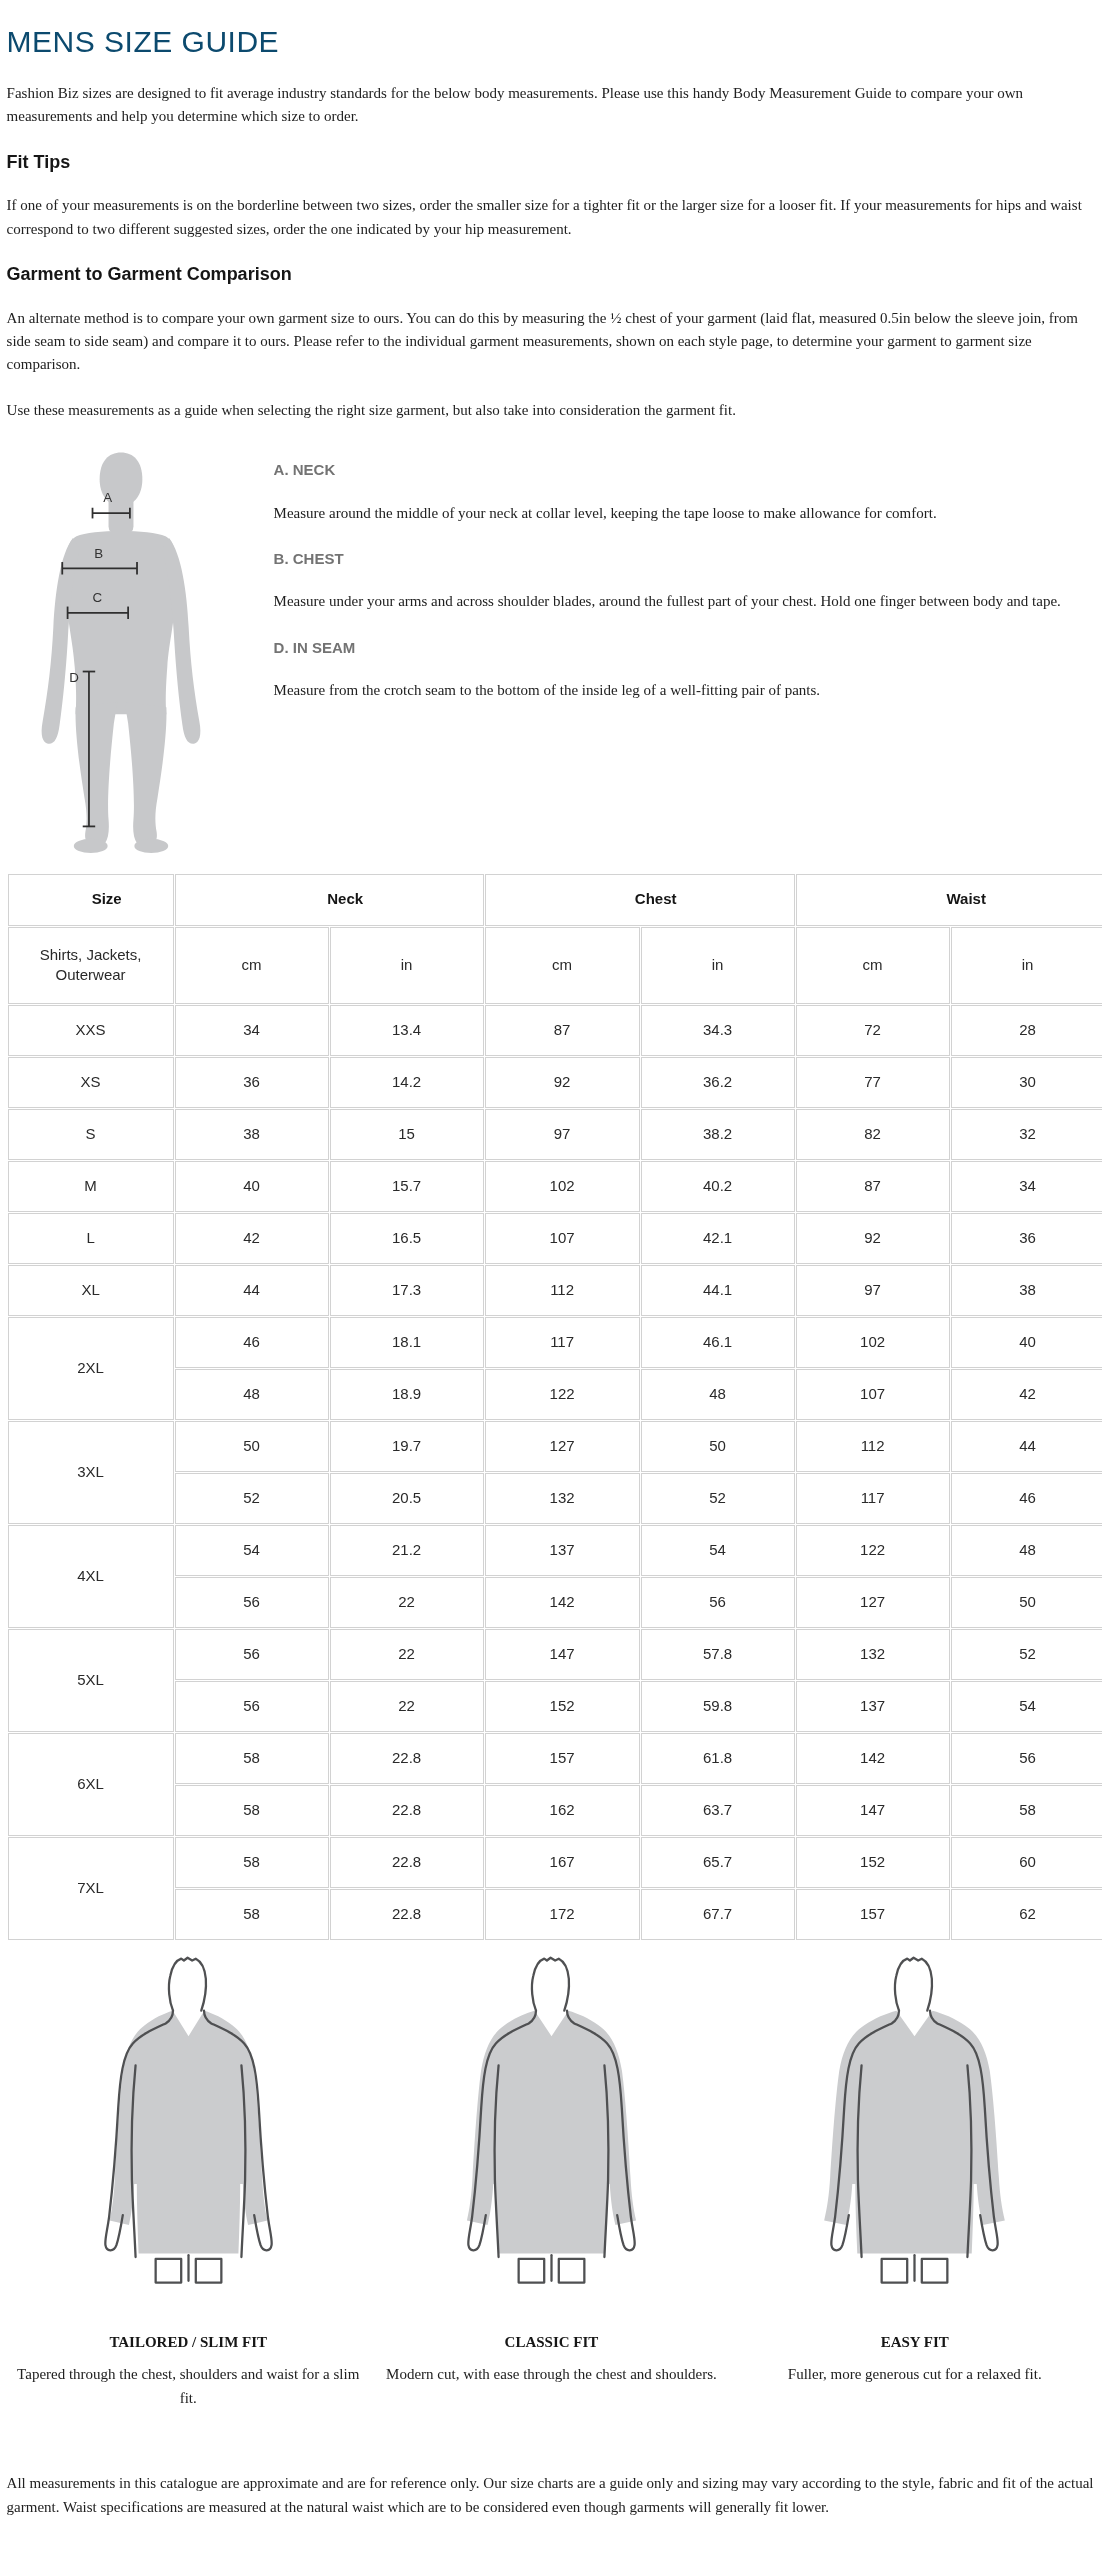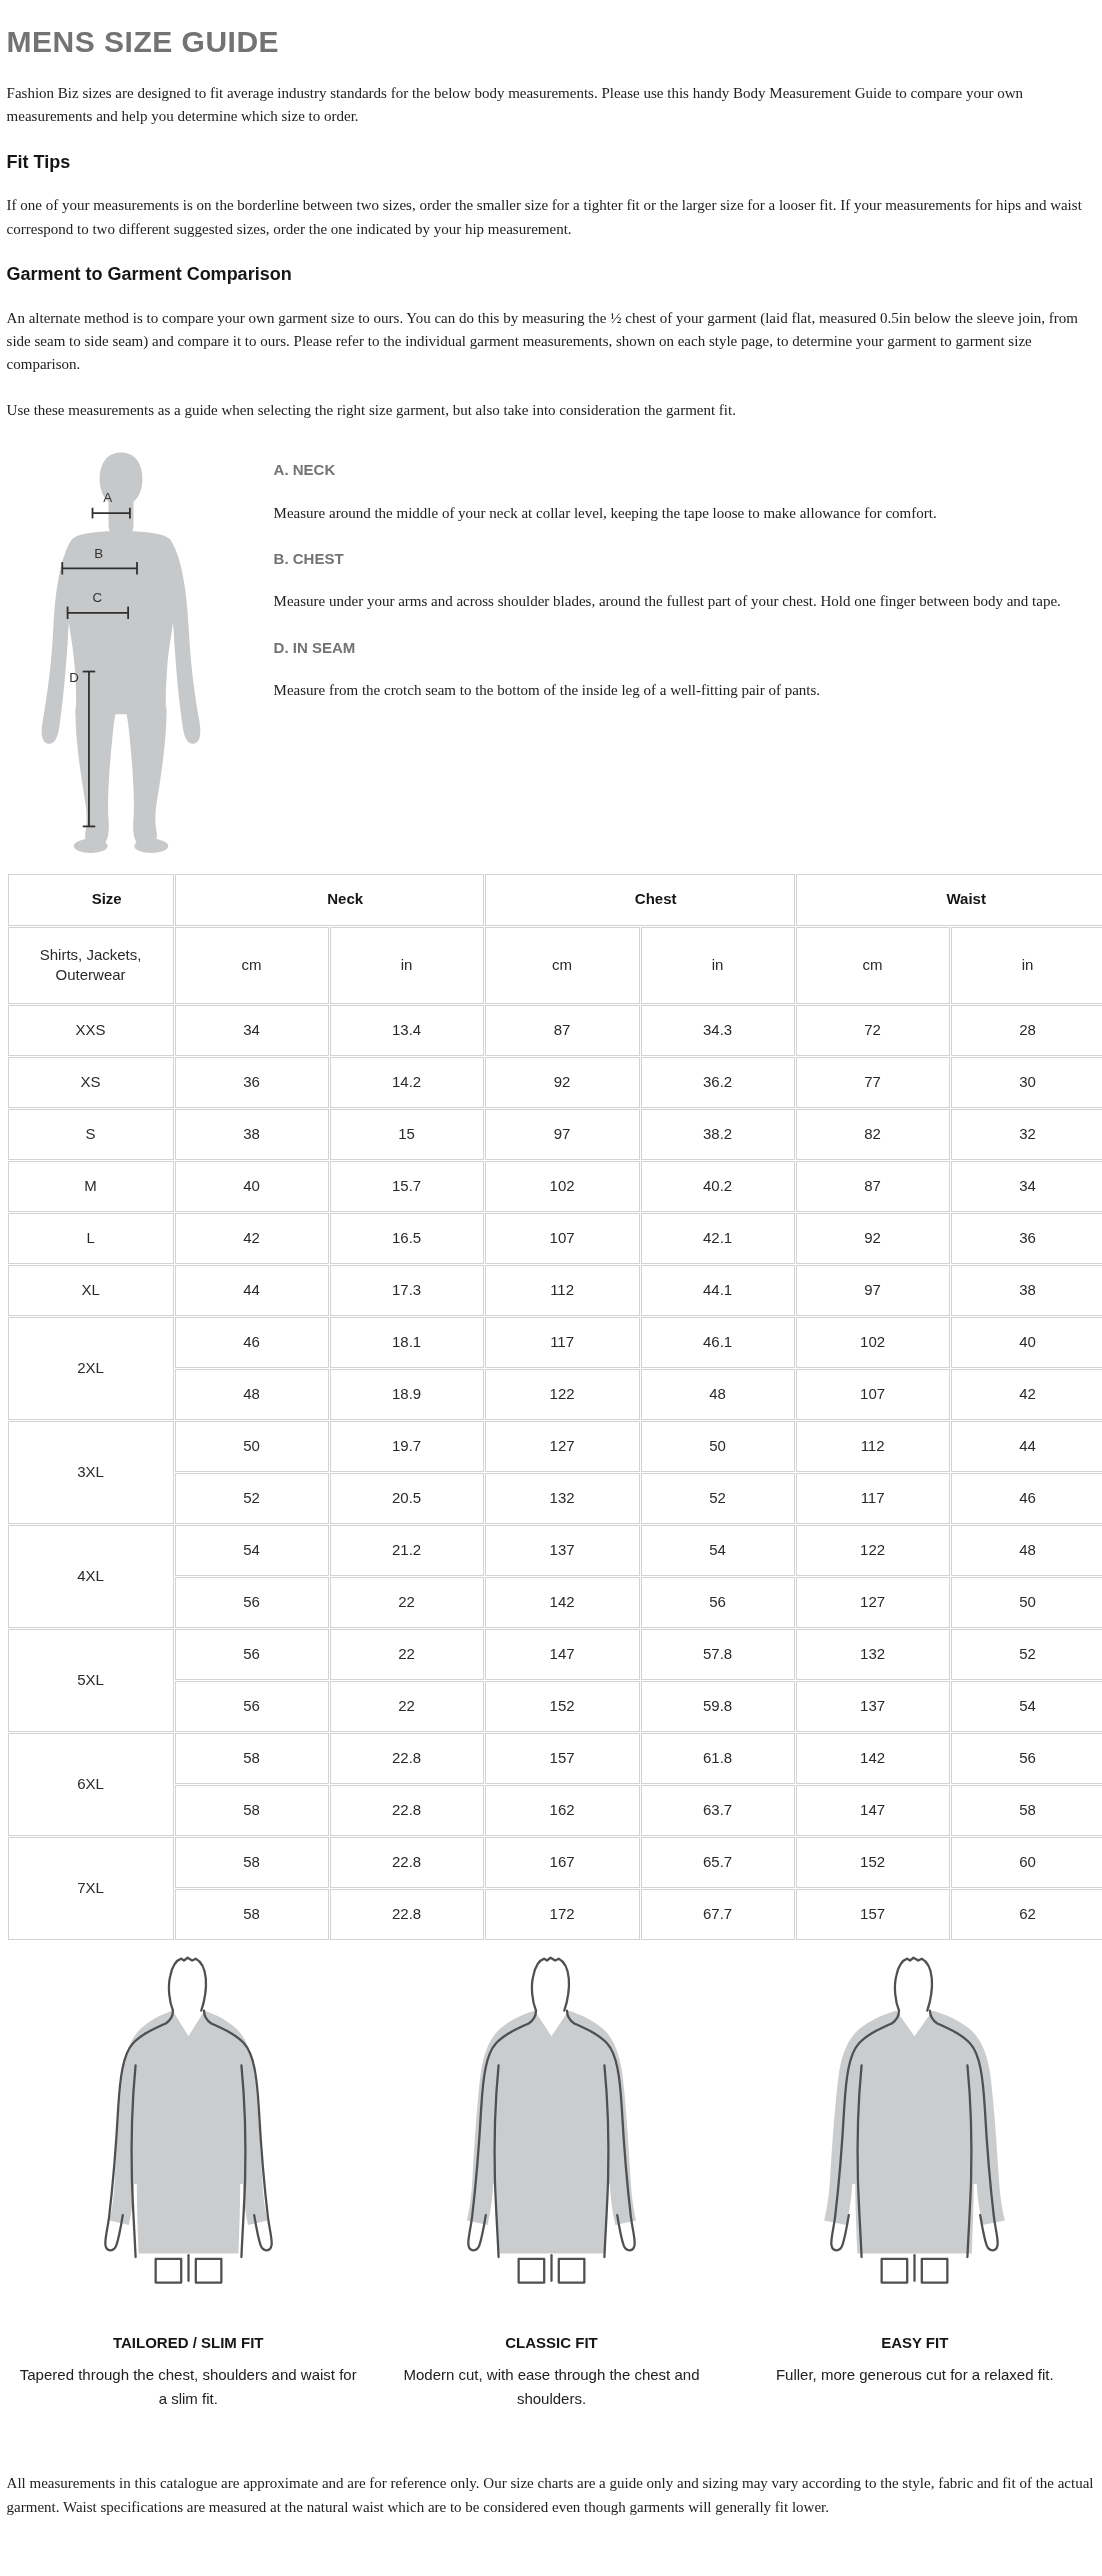--- a/index.html
+++ b/index.html
@@ -4,22 +4,22 @@
 <style>
   * { box-sizing: border-box; }
   html,body { margin:0; padding:0; background:#fff; }
   body {
     width:1103px; height:2576px; overflow:hidden;
     padding:0 6.6px;
     font-family:"Liberation Sans", sans-serif;
     font-size:15px; line-height:23.4px; color:#212121;
   }
   h1 {
-    margin:22.5px 0 0; font-size:30px; line-height:37px; font-weight:700;
-    color:#737373; letter-spacing:0.5px;
+    margin:22.5px 0 0; font-size:30px; line-height:37px; font-weight:400;
+    color:#0c4a6e; letter-spacing:0.5px;
   }
   p { margin:22.5px 0 0;font-family:Liberation Serif, serif; }
   h3.sec { margin:24px 0 0; font-size:18px; line-height:19px; font-weight:700; color:#161616; }
 
   
   .diagram-row { display:flex; margin-top:26px; }
   .diagram-fig { width:234px; flex:0 0 234px; padding-left:7.5px; }
   .diagram-fig svg { display:block; }
   .measure-col { flex:1; padding-left:33px; padding-top:1.9px; }
   .measure h4 { margin:9.4px 0 22.5px; font-size:15px; line-height:19px; font-weight:700; color:#737373; }
@@ -34,21 +34,21 @@
     border:0.9px solid #d2d2d2; background:#fff;
     text-align:center; vertical-align:middle;
     font-size:15px; line-height:20.6px; color:#2a2a2a; font-weight:400;
     padding:1.9px;
   }
   .size-table thead th.group { font-weight:700; color:#161616; height:52px;padding-left:34px; }
   .size-table tr.sub td { height:77px; }
   .size-table tbody td { height:51px; }
 
   
-  .fits { display:flex; margin-top:7.5px; }
+  .fits { display:flex; margin-top:7.5px;font-family:Liberation Serif, serif; }
   .fit-card { width:33.333%; text-align:center; }
   .fit-card svg.fig { display:block; margin:0 auto; }
   .fit-label { margin-top:37px; font-weight:700; font-size:15px; line-height:19px; color:#161616; }
   .fit-desc { margin:11.2px auto 0; font-size:15px; line-height:23.4px; max-width:348px; }
 
   .disclaimer { margin-top:62px; }
 </style>
 </head>
 <body>
 

